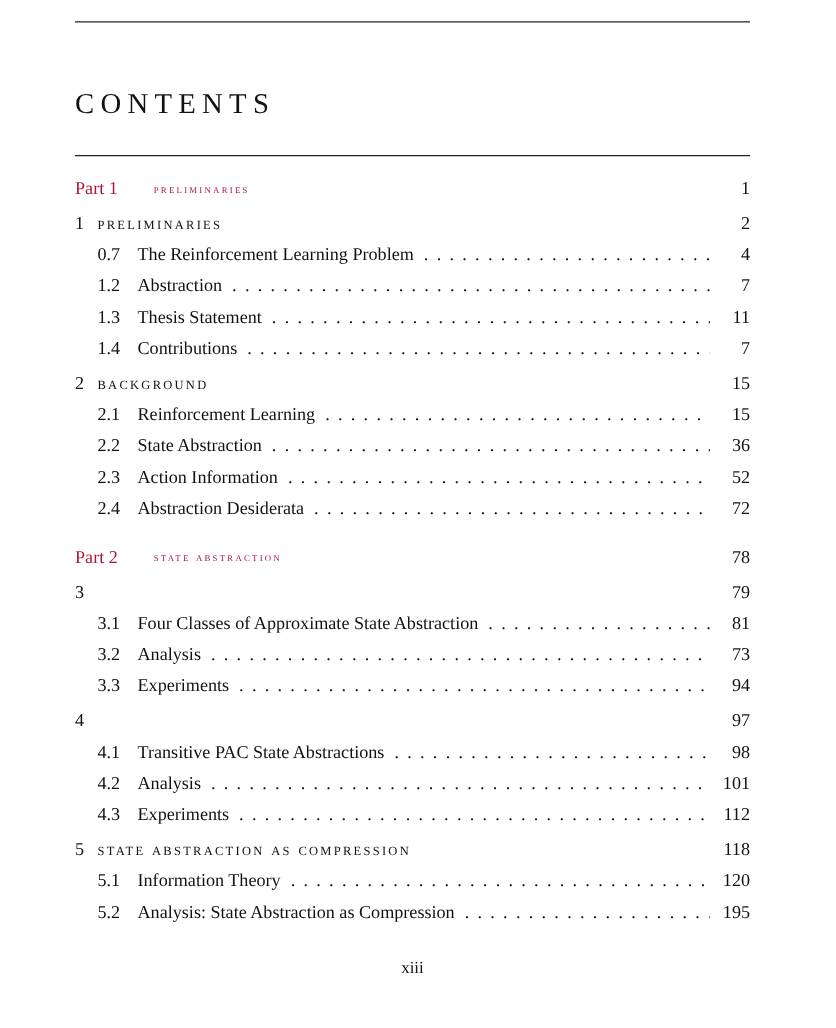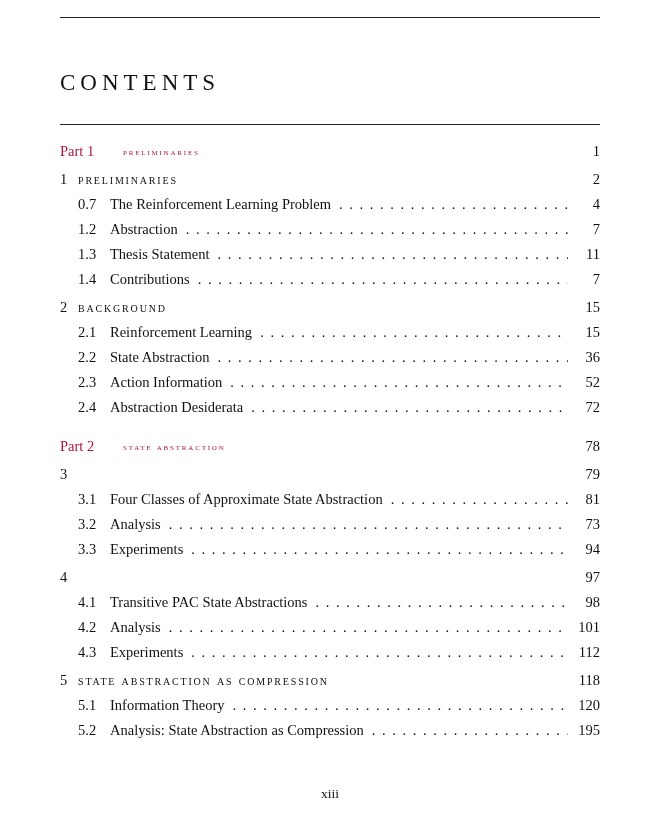--- a/index.html
+++ b/index.html
@@ -86,21 +86,20 @@
     color: #111111;
   }
   .footer {
     position: absolute;
     top: 766px;
     left: 60px;
     width: 540px;
     text-align: center;
     font-size: 13.5px;
     color: #111111;
-    margin-top: 20px;
   }
 </style>
 </head>
 <body>
 
 <div class="page">
   <div class="content">
     <hr class="rule top-rule">
     <h1 class="page-title">CONTENTS</h1>
     <hr class="rule title-rule">

